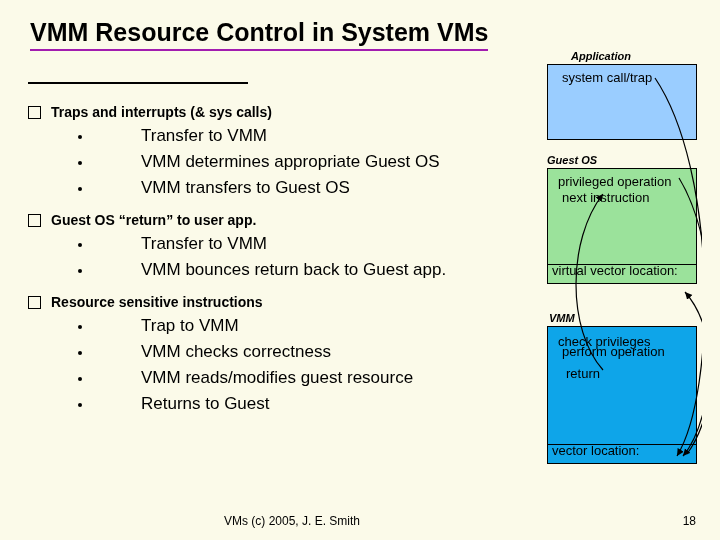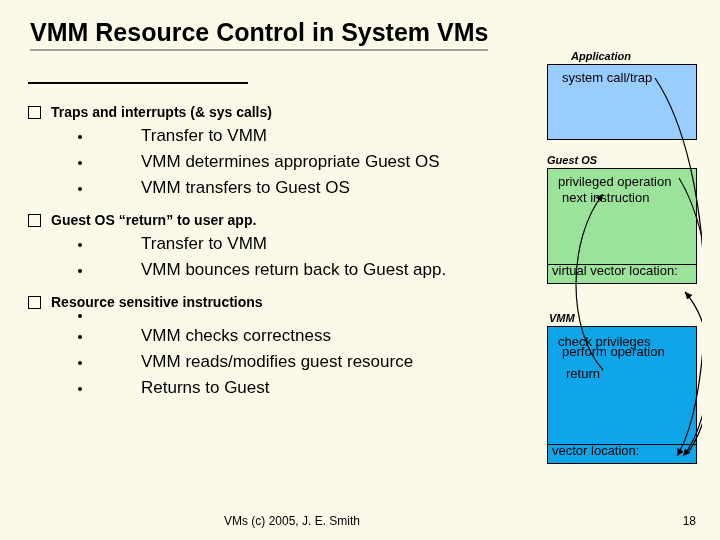--- a/index.html
+++ b/index.html
@@ -11,21 +11,21 @@
     position: relative;
     overflow: hidden;
   }
   .title {
     font-size: 25px;
     font-weight: bold;
     color: #000;
     position: absolute;
     top: 18px;
     left: 30px;
-    border-bottom: 2px solid #a3a3a3;
+    border-bottom: 2px solid #a21caf;
     padding-bottom: 2px;
   }
   .title-underline-extra {
     position: absolute;
     left: 28px;
     top: 82px;
     width: 220px;
     border-top: 2px solid #000;
   }
   .content {
@@ -228,20 +228,21 @@
       </div>
   </div>
 
   <div class="bullet-item">
     <div class="bullet-box"></div>
     <div class="bullet-text">Resource sensitive instructions</div>
   </div>
   <div class="sub-list">
     <div class="sub-item">
         <div class="sub-dot"></div>
+        <div class="sub-text">Trap to VMM</div>
       </div>
     <div class="sub-item">
         <div class="sub-dot"></div>
         <div class="sub-text">VMM checks correctness</div>
       </div>
     <div class="sub-item">
         <div class="sub-dot"></div>
         <div class="sub-text">VMM reads/modifies guest resource</div>
       </div>
     <div class="sub-item">

